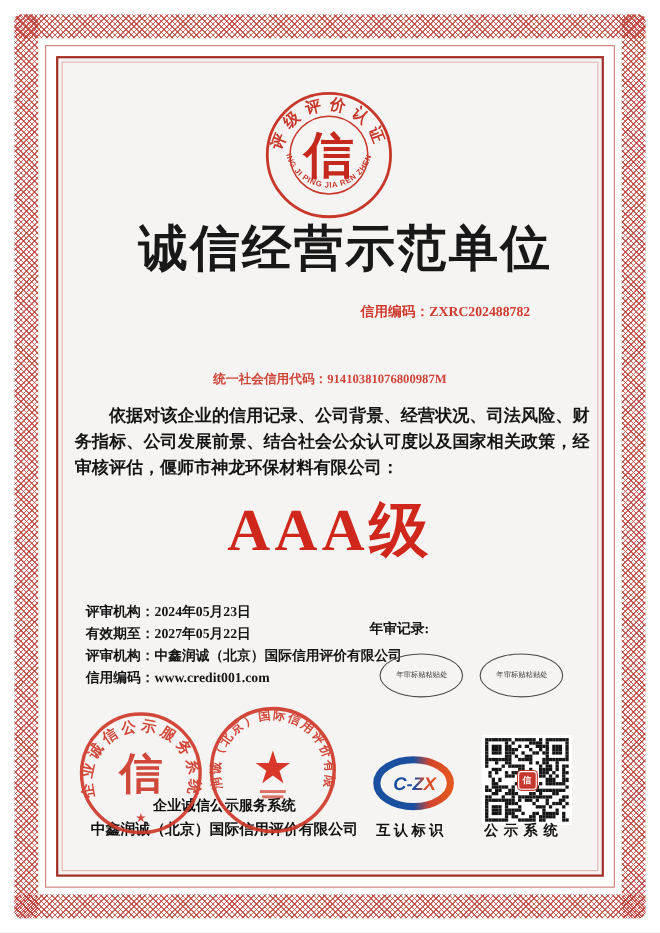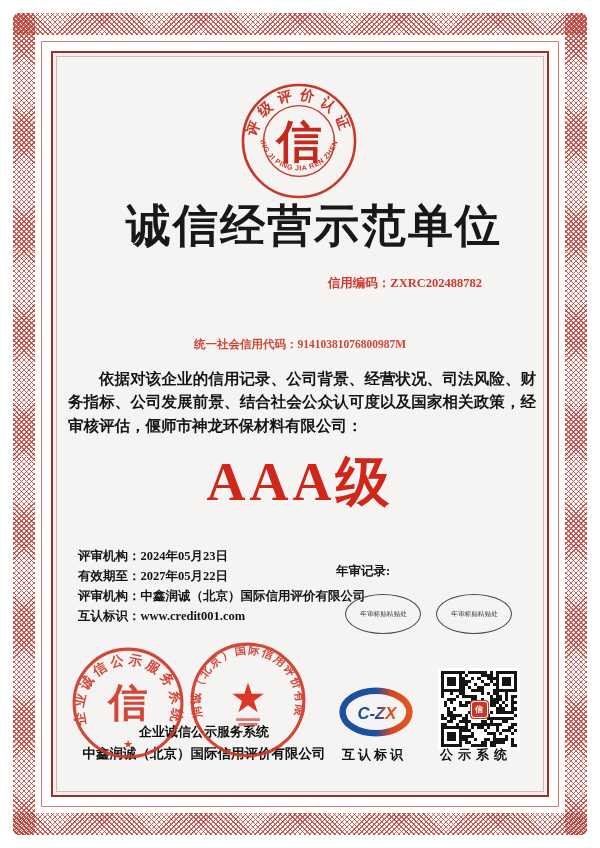--- a/index.html
+++ b/index.html
@@ -98,21 +98,21 @@
   <div class="abs center uscc">统一社会信用代码：91410381076800987M</div>
 
   <div class="abs body-par">依据对该企业的信用记录、公司背景、经营状况、司法风险、财务指标、公司发展前景、结合社会公众认可度以及国家相关政策，经审核评估，偃师市神龙环保材料有限公司：</div>
 
   <div class="abs center grade">AAA级</div>
 
   <div class="abs details">
     <div class="detail-row"><span>评审机构：</span><span>2024年05月23日</span></div>
     <div class="detail-row"><span>有效期至：</span><span>2027年05月22日</span></div>
     <div class="detail-row"><span>评审机构：</span><span>中鑫润诚（北京）国际信用评价有限公司</span></div>
-    <div class="detail-row"><span>互认标识：</span><span>www.credit001.com</span></div>
+    <div class="detail-row"><span>信用编码：</span><span>www.credit001.com</span></div>
   </div>
 
   <div class="abs annual-label">年审记录:</div>
   <div class="sticker" style="left:345px;top:594px;">
     <span>年审标贴粘贴处</span>
   </div>
   <div class="sticker" style="left:436px;top:594px;">
     <span>年审标贴粘贴处</span>
   </div>
 

